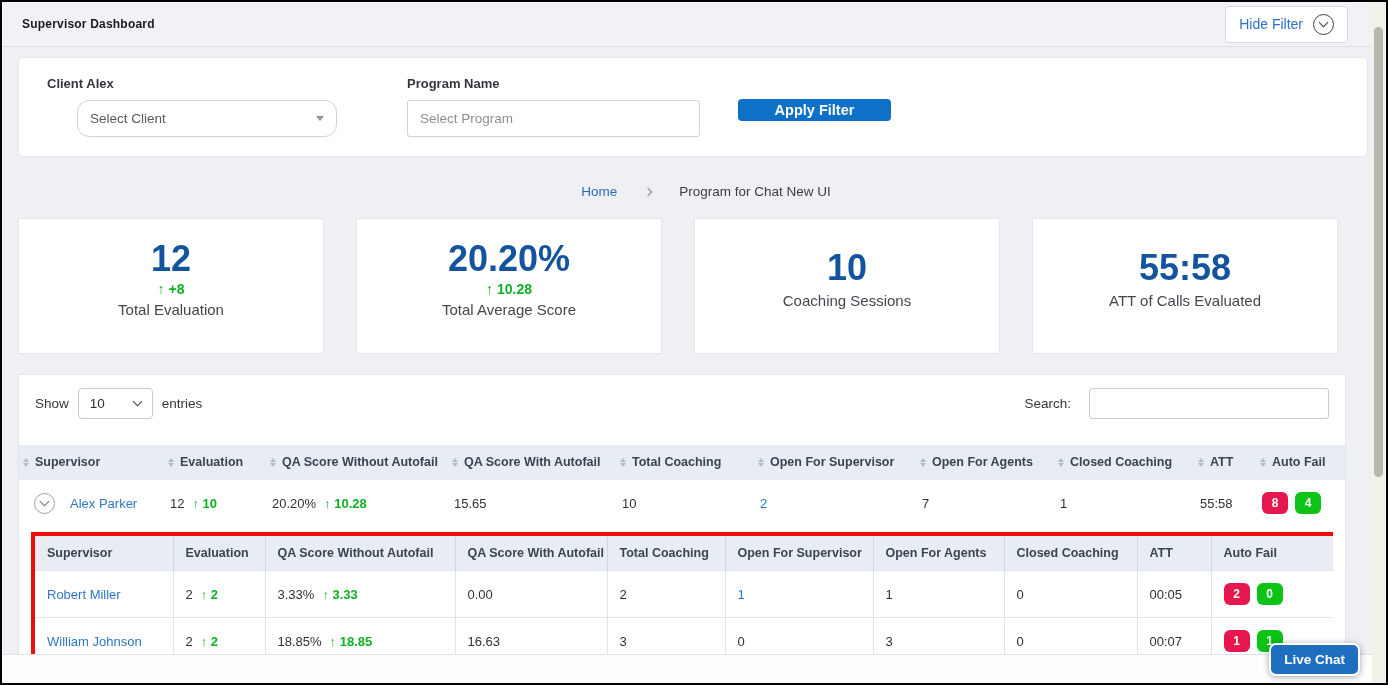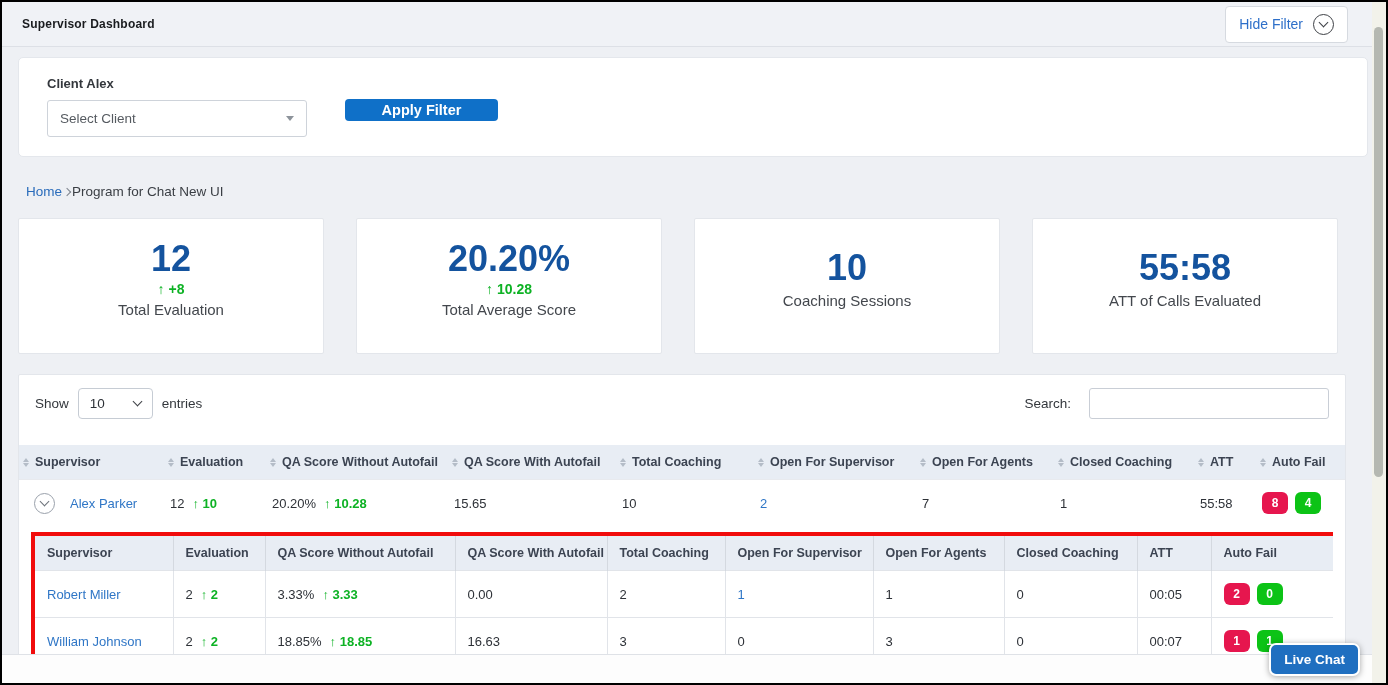--- a/index.html
+++ b/index.html
@@ -37,39 +37,39 @@
 
   
   .filter-card {
     margin:10px 18px 0 16px; height:100px; background:#fff;
     border:1px solid #e4e7ec; border-radius:5px;
     display:flex; align-items:flex-start; gap:70px; padding:18px 0 0 28px;
   }
   .field-group { display:flex; flex-direction:column; gap:9px; }
   .field-label { font-size:13px; font-weight:bold; color:#33373c; }
   .fake-select {
-    width:260px; height:37px; border:1px solid #ced3da; border-radius:3px;
+    width:260px; height:37px; border:1px solid #ced3da; border-radius:12px;
     display:flex; align-items:center; justify-content:space-between;
-    padding:0 12px; font-size:13.5px; color:#555a60; background:#fff; cursor:pointer;
+    padding:0 12px; font-size:13.5px; color:#555a60; background:#fff; cursor:pointer;margin-left:30px;
   }
   .select-caret { width:0; height:0; border-left:4px solid transparent; border-right:4px solid transparent; border-top:5px solid #8d939b; }
   .text-input {
     width:293px; height:37px; border:1px solid #ced3da; border-radius:3px;
     padding:0 12px; font-size:13.5px; color:#33373c; outline:none;
     font-family:"Liberation Sans","DejaVu Sans",sans-serif;
   }
   .text-input::placeholder { color:#8b9097; }
   .apply-btn {
     margin-top:23px; margin-left:-32px; width:153px; height:22px; border:none; border-radius:4px;
     background:#0f70c8; color:#fff; font-size:14.5px; font-weight:600; cursor:pointer;
     font-family:"Liberation Sans","DejaVu Sans",sans-serif;
   }
 
   
-  .crumbs { margin:27px 0 7px 24px; display:flex; align-items:center; gap:2px; font-size:13.5px; }
+  .crumbs { margin:27px 0 7px 24px; display:flex; align-items:center; gap:28px; font-size:13.5px;justify-content:center; }
   .crumb-home { color:#2a6cbb; cursor:pointer; }
   .crumb-sep { width:6px; height:6px; border-right:1.6px solid #7d838c; border-bottom:1.6px solid #7d838c; transform:rotate(-45deg); margin-top:1px; }
   .crumb-current { color:#3a3e44; }
 
   
   .stats { display:flex; gap:32px; margin:19px 48px 0 16px; }
   .stat-card {
     flex:1; height:136px; background:#fff; border:1px solid #e3e6eb;
     display:flex; flex-direction:column; align-items:center; justify-content:center;
     padding-bottom:16px; border-radius:2px;
@@ -165,20 +165,24 @@
     </div>
   </div>
 
   <div class="filter-card">
     <div class="field-group">
       <span class="field-label">Client Alex</span>
       <div class="fake-select">
         <span>Select Client</span>
         <span class="select-caret"></span>
       </div>
+    </div>
+    <div class="field-group">
+      <span class="field-label">Program Name</span>
+      <input class="text-input" type="text" placeholder="Select Program" style="">
     </div>
     <button class="apply-btn">Apply Filter</button>
   </div>
 
   <div class="crumbs">
     <span class="crumb-home">Home</span>
     <span class="crumb-sep"></span>
     <span class="crumb-current">Program for Chat New UI</span>
   </div>
 

